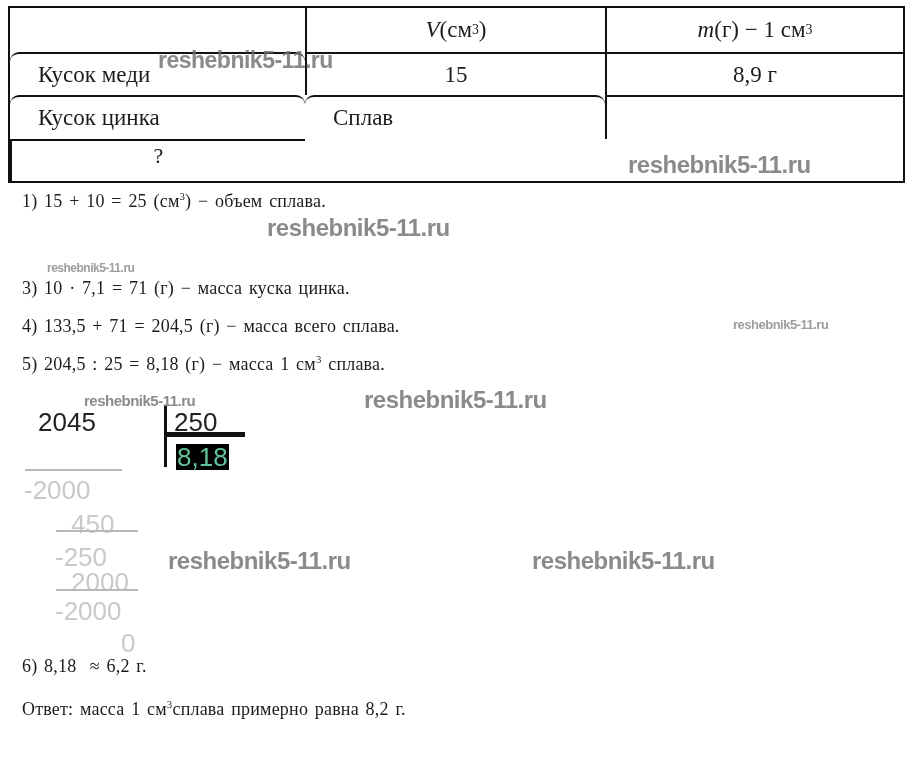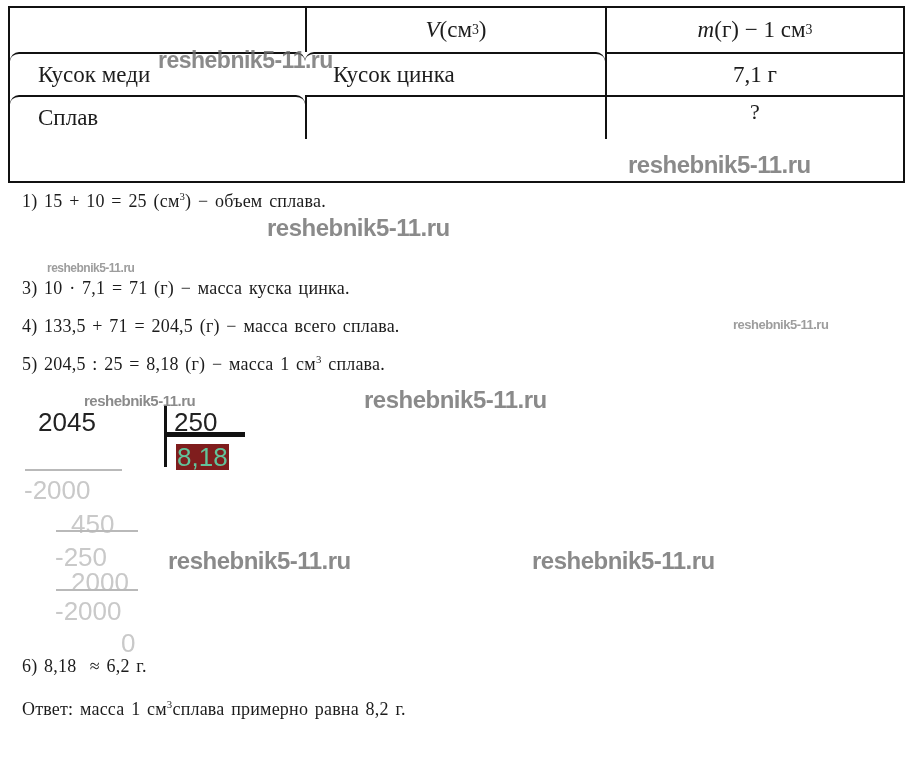--- a/index.html
+++ b/index.html
@@ -25,21 +25,21 @@
   .step{
     position:absolute;left:22px;font-size:18px;white-space:pre;
     letter-spacing:.2px;word-spacing:2px;
   }
   
   .dv{
     position:absolute;font-family:Liberation Sans, sans-serif;
     font-size:26px;line-height:1;white-space:pre;color:#222;
   }
   .dv.faded{color:#c9c9c9;margin-top:32px;}
-  .dv.quot{color:#62c39a;background:#7f1d1d;padding:0 1px;}
+  .dv.quot{color:#62c39a;background:#000000;padding:0 1px;}
   .rule{position:absolute;background:#b9b9b9;height:2px;}
   .rule.dark{background:#111;}
   
   .wm{
     position:absolute;font-family:Liberation Sans, sans-serif;font-weight:bold;
     color:#6e6e6e;opacity:.8;white-space:nowrap;letter-spacing:-0.5px;
   }
 </style>
 </head>
 <body>
@@ -55,23 +55,24 @@
         <span>)</span>
     </div>
     <div class="cell c3 r1 hdr">
       <i>m</i>
         <span> (г) − 1 см</span>
         <sup>3</sup>
         <span></span>
     </div>
 
     <div class="cell c1 r2">Кусок меди</div>
+    <div class="cell c2 r2">15</div>
+    <div class="cell c3 r2">8,9 г</div>
 
     <div class="cell c1 r3">Кусок цинка</div>
-    <div class="cell c3 r3">7,1 г</div>
 
     <div class="cell c1 r4">Сплав</div>
     <div class="cell c2 r4"></div>
     <div class="cell c3 r4">
       <span class="qmark">?</span>
     </div>
   </div>
 
   <div class="step" style="top:191px"><span>1) 15 + 10 = 25 (см</span><sup>3</sup><span>) − объем сплава.</span></div>
   <div class="step" style="top:278px"><span>3) 10 · 7,1 = 71 (г) − масса куска цинка.</span><sup></sup><span></span></div>

